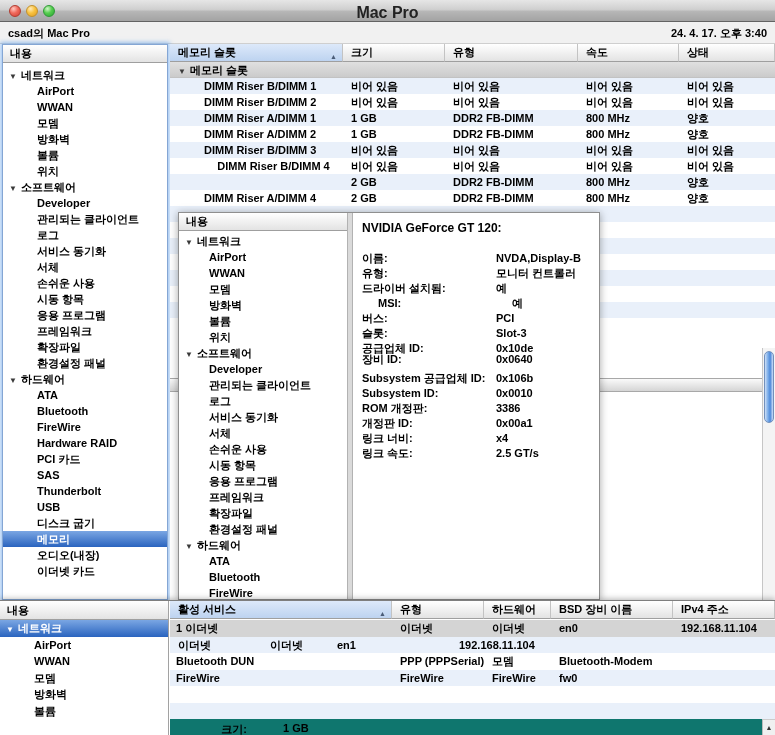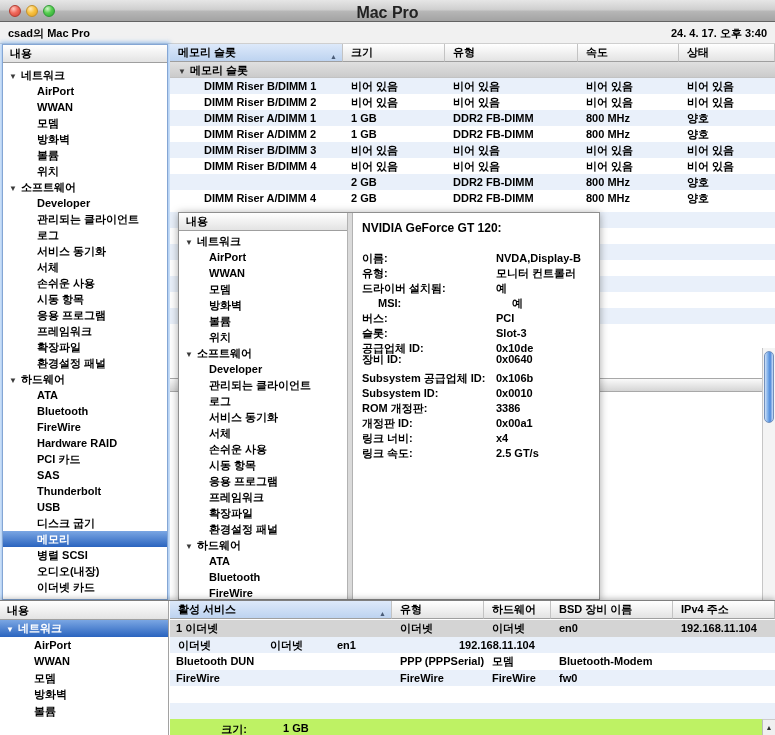--- a/index.html
+++ b/index.html
@@ -73,21 +73,21 @@
   .f-label{display:inline-block;}
   .f-value{position:absolute;left:134px;}
 
   
   #net-win{position:absolute;left:0;top:600px;width:775px;height:135px;background:#fff;
            border-top:1px solid #7e7e7e;box-shadow:0 -1px 6px rgba(0,0,0,.30);box-sizing:border-box;}
   #net-sidebar{position:absolute;left:0;top:0;width:169px;height:100%;border-right:1px solid #a2a2a2;box-sizing:border-box;overflow:hidden;}
   #net-sidebar .tree{padding-top:0;}
   #net-sidebar .tree-row{height:16.5px;line-height:16.5px;}
   #net-table{position:absolute;left:170px;top:0;width:605px;height:100%;overflow:hidden;}
-  #net-detail{position:absolute;left:170px;top:118px;width:605px;height:17px;background:#bef264;}
+  #net-detail{position:absolute;left:170px;top:118px;width:605px;height:17px;background:#0f766e;}
   #net-detail .d-label{position:absolute;left:33px;width:44px;top:3px;text-align:right;}
   #net-detail .d-value{position:absolute;left:113px;top:3px;}
   #net-scrollarrow{position:absolute;right:0;top:118px;width:13px;height:17px;background:#f0f0f0;
                    border-left:1px solid #bbb;border-top:1px solid #ccc;box-sizing:border-box;
                    text-align:center;font-size:7px;line-height:15px;color:#333;}
 </style>
 </head>
 <body>
 
 <div id="screen">
@@ -130,21 +130,20 @@
         <div class="tree-row" style="padding-left: 34px;"><span>ATA</span></div>
         <div class="tree-row" style="padding-left: 34px;"><span>Bluetooth</span></div>
         <div class="tree-row" style="padding-left: 34px;"><span>FireWire</span></div>
         <div class="tree-row" style="padding-left: 34px;"><span>Hardware RAID</span></div>
         <div class="tree-row" style="padding-left: 34px;"><span>PCI 카드</span></div>
         <div class="tree-row" style="padding-left: 34px;"><span>SAS</span></div>
         <div class="tree-row" style="padding-left: 34px;"><span>Thunderbolt</span></div>
         <div class="tree-row" style="padding-left: 34px;"><span>USB</span></div>
         <div class="tree-row" style="padding-left: 34px;"><span>디스크 굽기</span></div>
         <div class="tree-row selected" style="padding-left: 34px;"><span>메모리</span></div>
-        <div class="tree-row" style="padding-left: 34px;"><span>병렬 SCSI</span></div>
         <div class="tree-row" style="padding-left: 34px;"><span>오디오(내장)</span></div>
         <div class="tree-row" style="padding-left: 34px;"><span>이더넷 카드</span></div>
       </div>
   </div>
 
   <div id="memtable">
     <div class="hrow" id="mem-head">
         <div class="hcell sorted" style="width: 173px;"><span>메모리 슬롯</span><span class="sort-arrow">▲</span></div>
         <div class="hcell" style="width: 102px;"><span>크기</span></div>
         <div class="hcell" style="width: 133px;"><span>유형</span></div>
@@ -182,34 +181,34 @@
           <div class="cell" style="width: 96px;">양호</div>
         </div>
         <div class="grid-row stripe" style="height: 16px; line-height: 16px;">
           <div class="cell" style="width: 173px; padding-left: 34px;">DIMM Riser B/DIMM 3</div>
           <div class="cell" style="width: 102px;">비어 있음</div>
           <div class="cell" style="width: 133px;">비어 있음</div>
           <div class="cell" style="width: 101px;">비어 있음</div>
           <div class="cell" style="width: 96px;">비어 있음</div>
         </div>
         <div class="grid-row" style="height: 16px; line-height: 16px;">
-          <div class="cell" style="width: 173px; padding-left: 34px;">DIMM Riser B/DIMM 4</div>
+          <div class="cell" style="width: 173px; padding-left: 34px; text-align: center;">DIMM Riser B/DIMM 4</div>
           <div class="cell" style="width: 102px;">비어 있음</div>
           <div class="cell" style="width: 133px;">비어 있음</div>
           <div class="cell" style="width: 101px;">비어 있음</div>
           <div class="cell" style="width: 96px;">비어 있음</div>
         </div>
         <div class="grid-row stripe" style="height: 16px; line-height: 16px;">
           <div class="cell" style="width: 173px; padding-left: 36px; margin-top: 26px;">DIMM Riser A/DIMM 3</div>
           <div class="cell" style="width: 102px;">2 GB</div>
           <div class="cell" style="width: 133px;">DDR2 FB-DIMM</div>
           <div class="cell" style="width: 101px;">800 MHz</div>
           <div class="cell" style="width: 96px;">양호</div>
         </div>
-        <div class="grid-row" style="height: 22px; line-height: 16px;">
+        <div class="grid-row" style="height: 16px; line-height: 16px;">
           <div class="cell" style="width: 173px; padding-left: 34px;">DIMM Riser A/DIMM 4</div>
           <div class="cell" style="width: 102px;">2 GB</div>
           <div class="cell" style="width: 133px;">DDR2 FB-DIMM</div>
           <div class="cell" style="width: 101px;">800 MHz</div>
           <div class="cell" style="width: 96px;">양호</div>
         </div>
         <div class="grid-row stripe" style="height: 16px;"></div>
         <div class="grid-row" style="height: 16px;"></div>
         <div class="grid-row stripe" style="height: 16px;"></div>
         <div class="grid-row" style="height: 16px;"></div>

